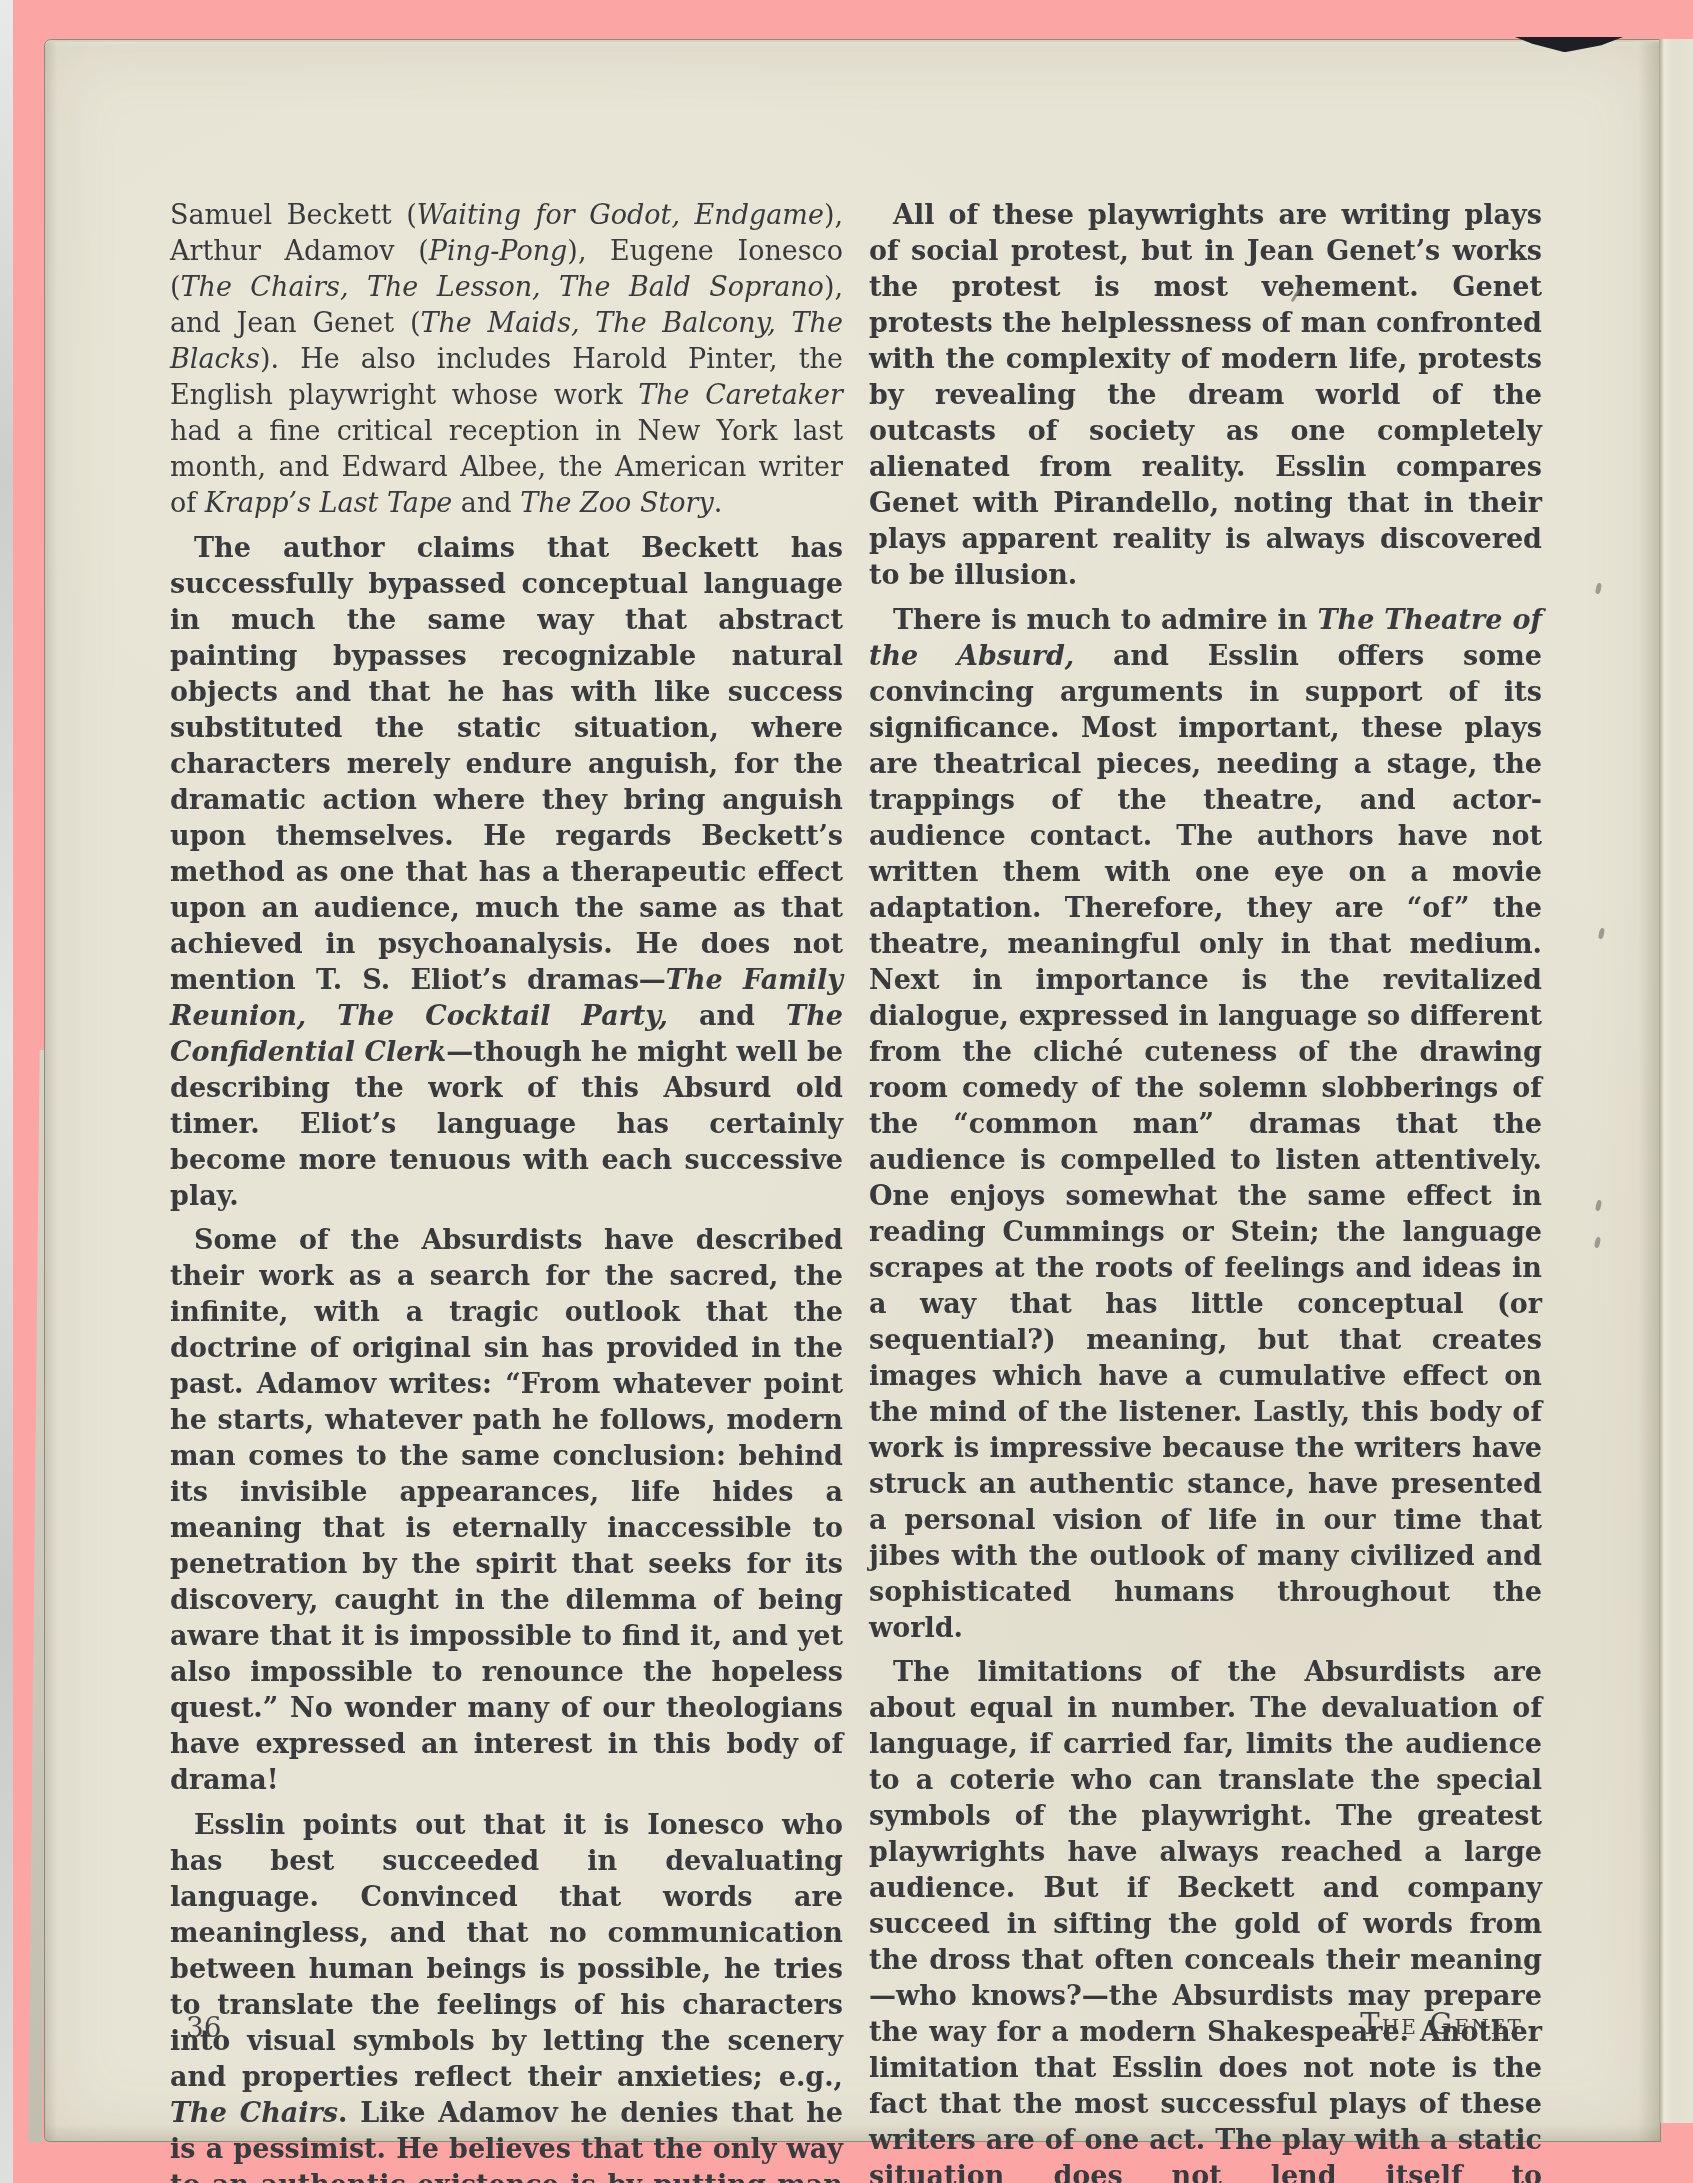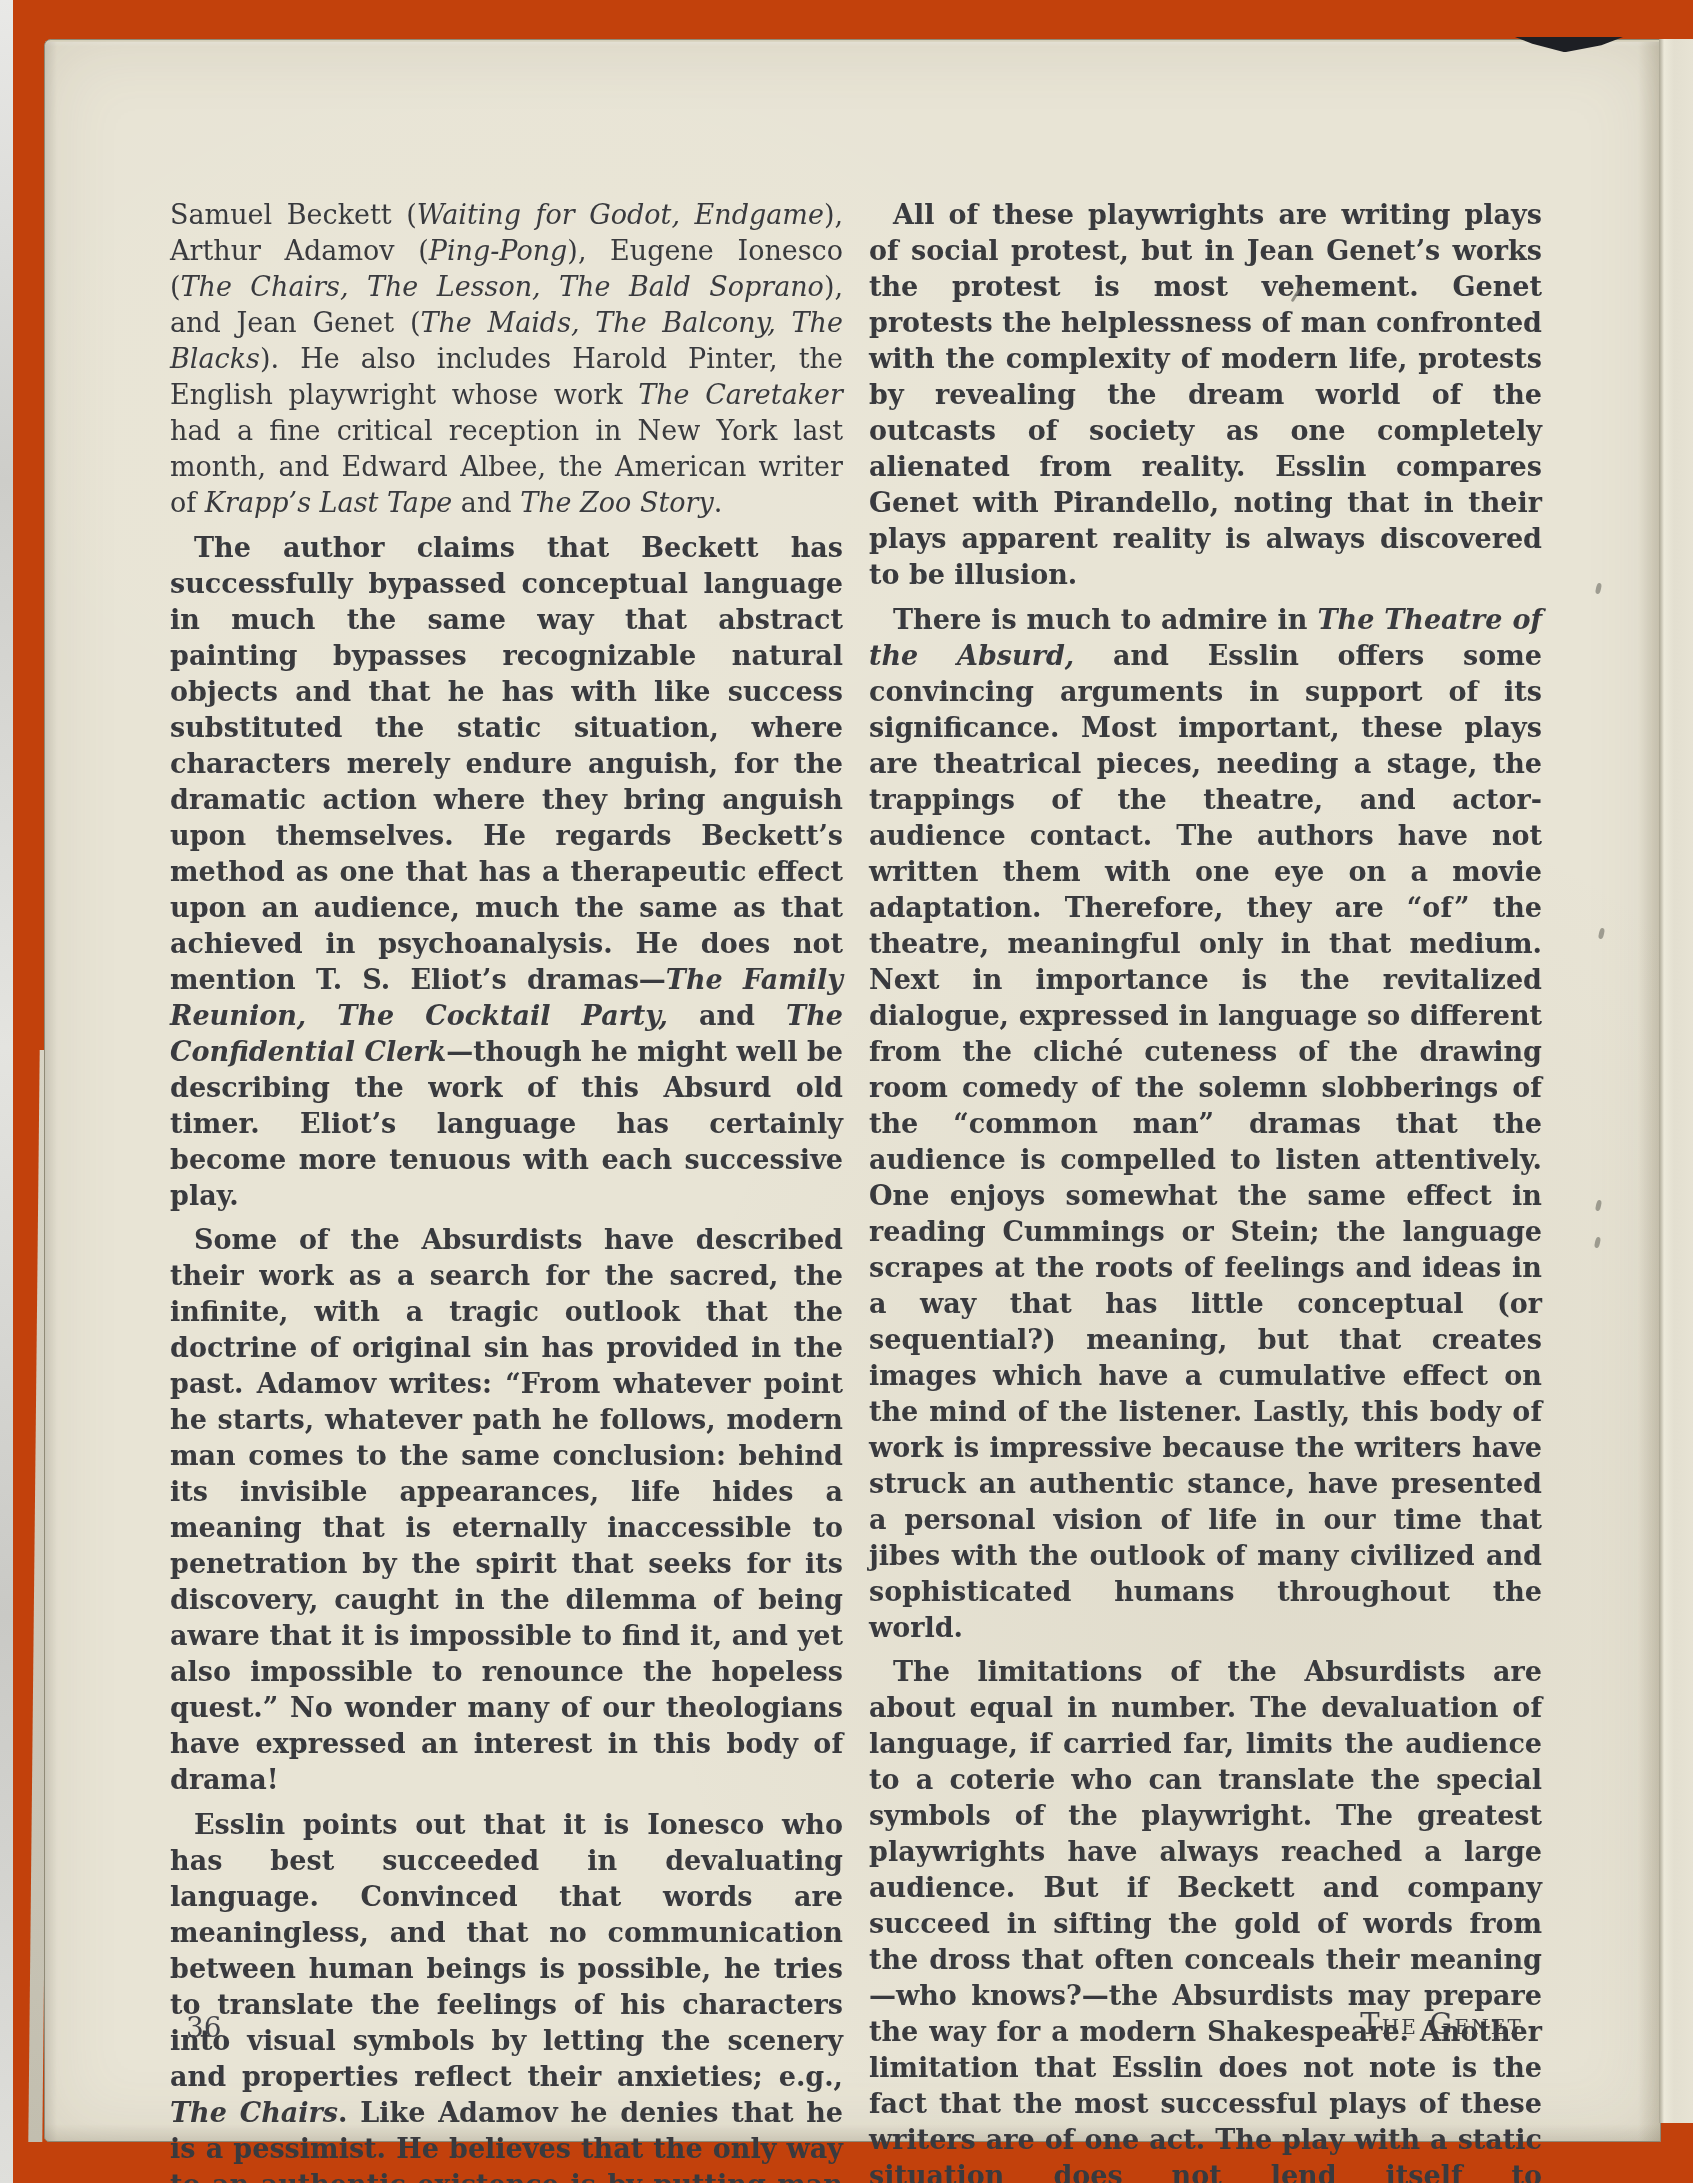--- a/index.html
+++ b/index.html
@@ -1,16 +1,16 @@
 <!DOCTYPE html>
 <html style="font-size:13.5px"><head>
 <meta charset="utf-8">
 <style>
   html,body{margin:0;padding:0;background:#121418;}
-  .stage{position:relative;width:1693px;height:2183px;background:#c2410c;overflow:hidden;
+  .stage{position:relative;width:1693px;height:2183px;background:#fca5a5;overflow:hidden;
          font-family:"DejaVu Serif","Liberation Serif",serif;}
   
   .scanner-strip{position:absolute;left:0;top:0;width:12.7px;height:2183px;
     background:linear-gradient(180deg,#e9e9e7 0%,#cdcdc9 22%,#e4e4e0 48%,#c9c9c5 74%,#dfdfdb 100%);}
   
   .under-pages{position:absolute;left:34px;top:1050px;width:13.5px;height:1092px;
     background:linear-gradient(180deg,#d8d4c5,#c2beaf);transform:rotate(.6deg);}
   
   .page{position:absolute;left:44px;top:39px;width:1615px;height:2101px;
     background-color:#e8e4d5;

